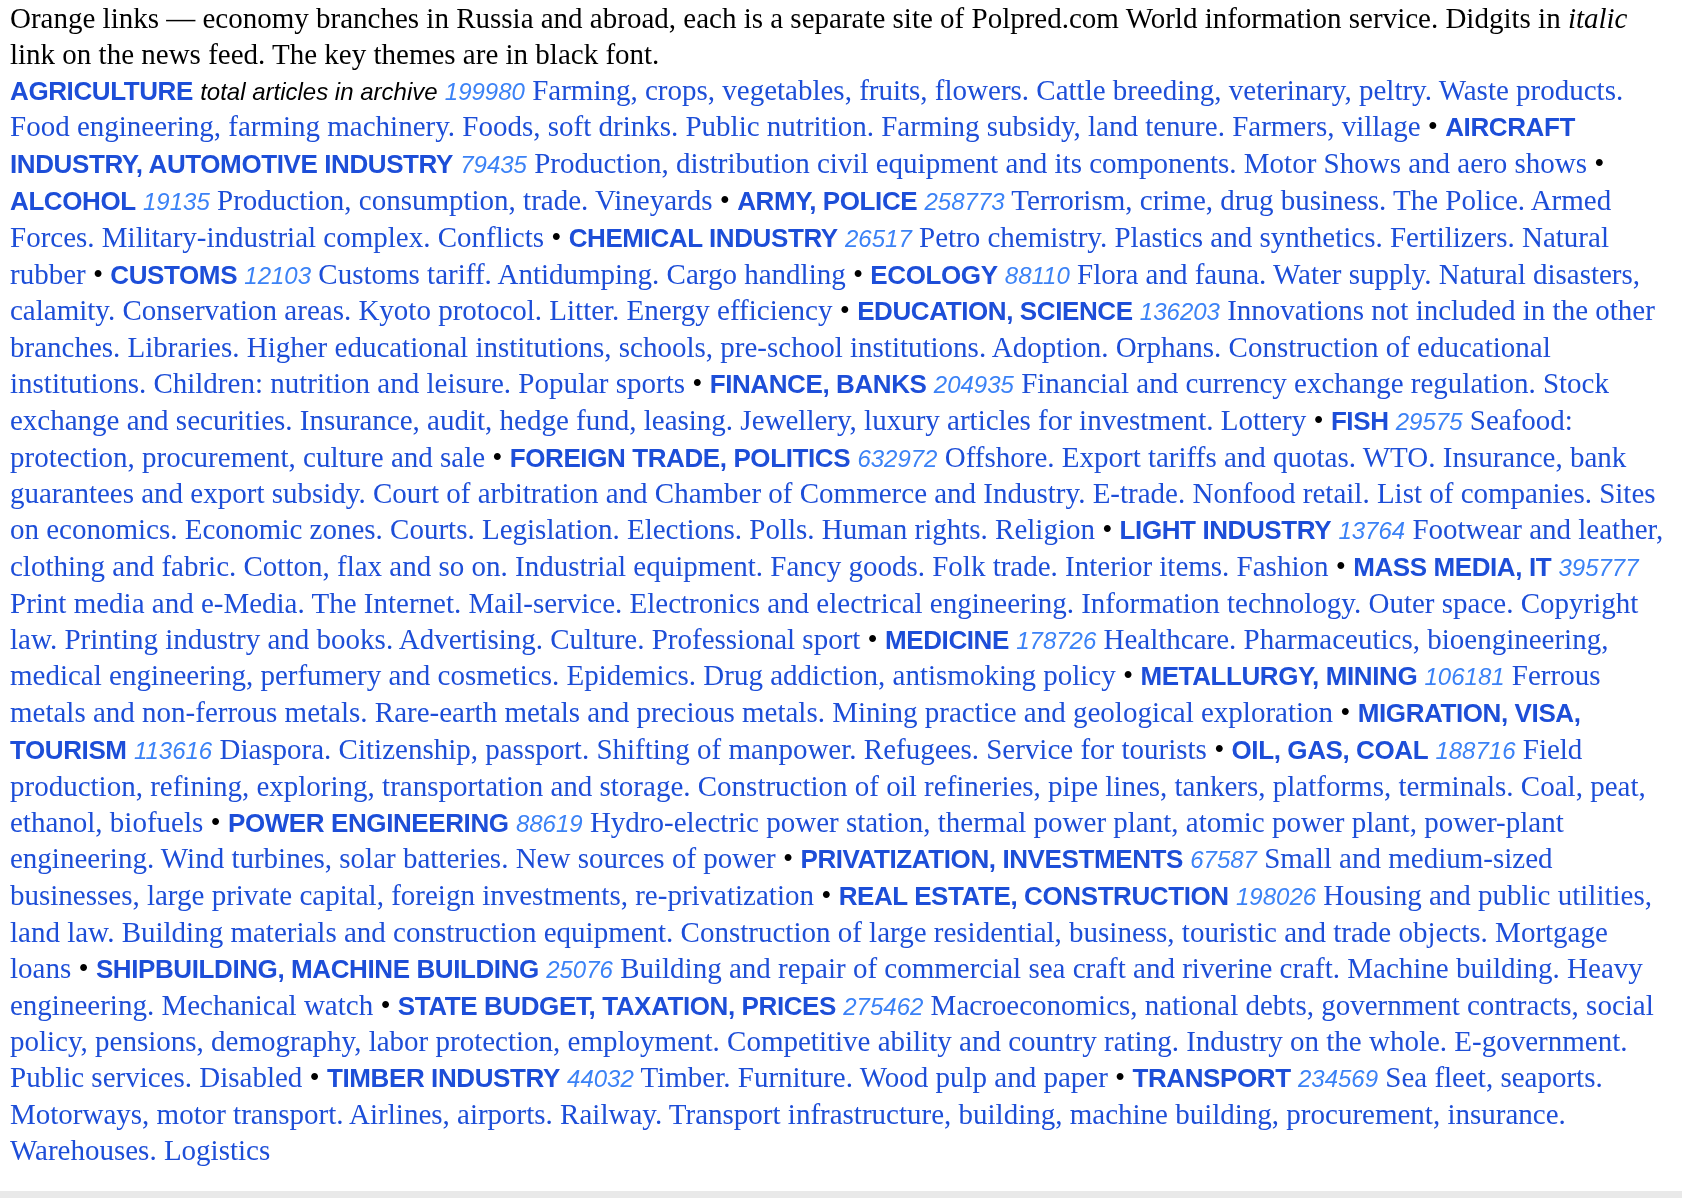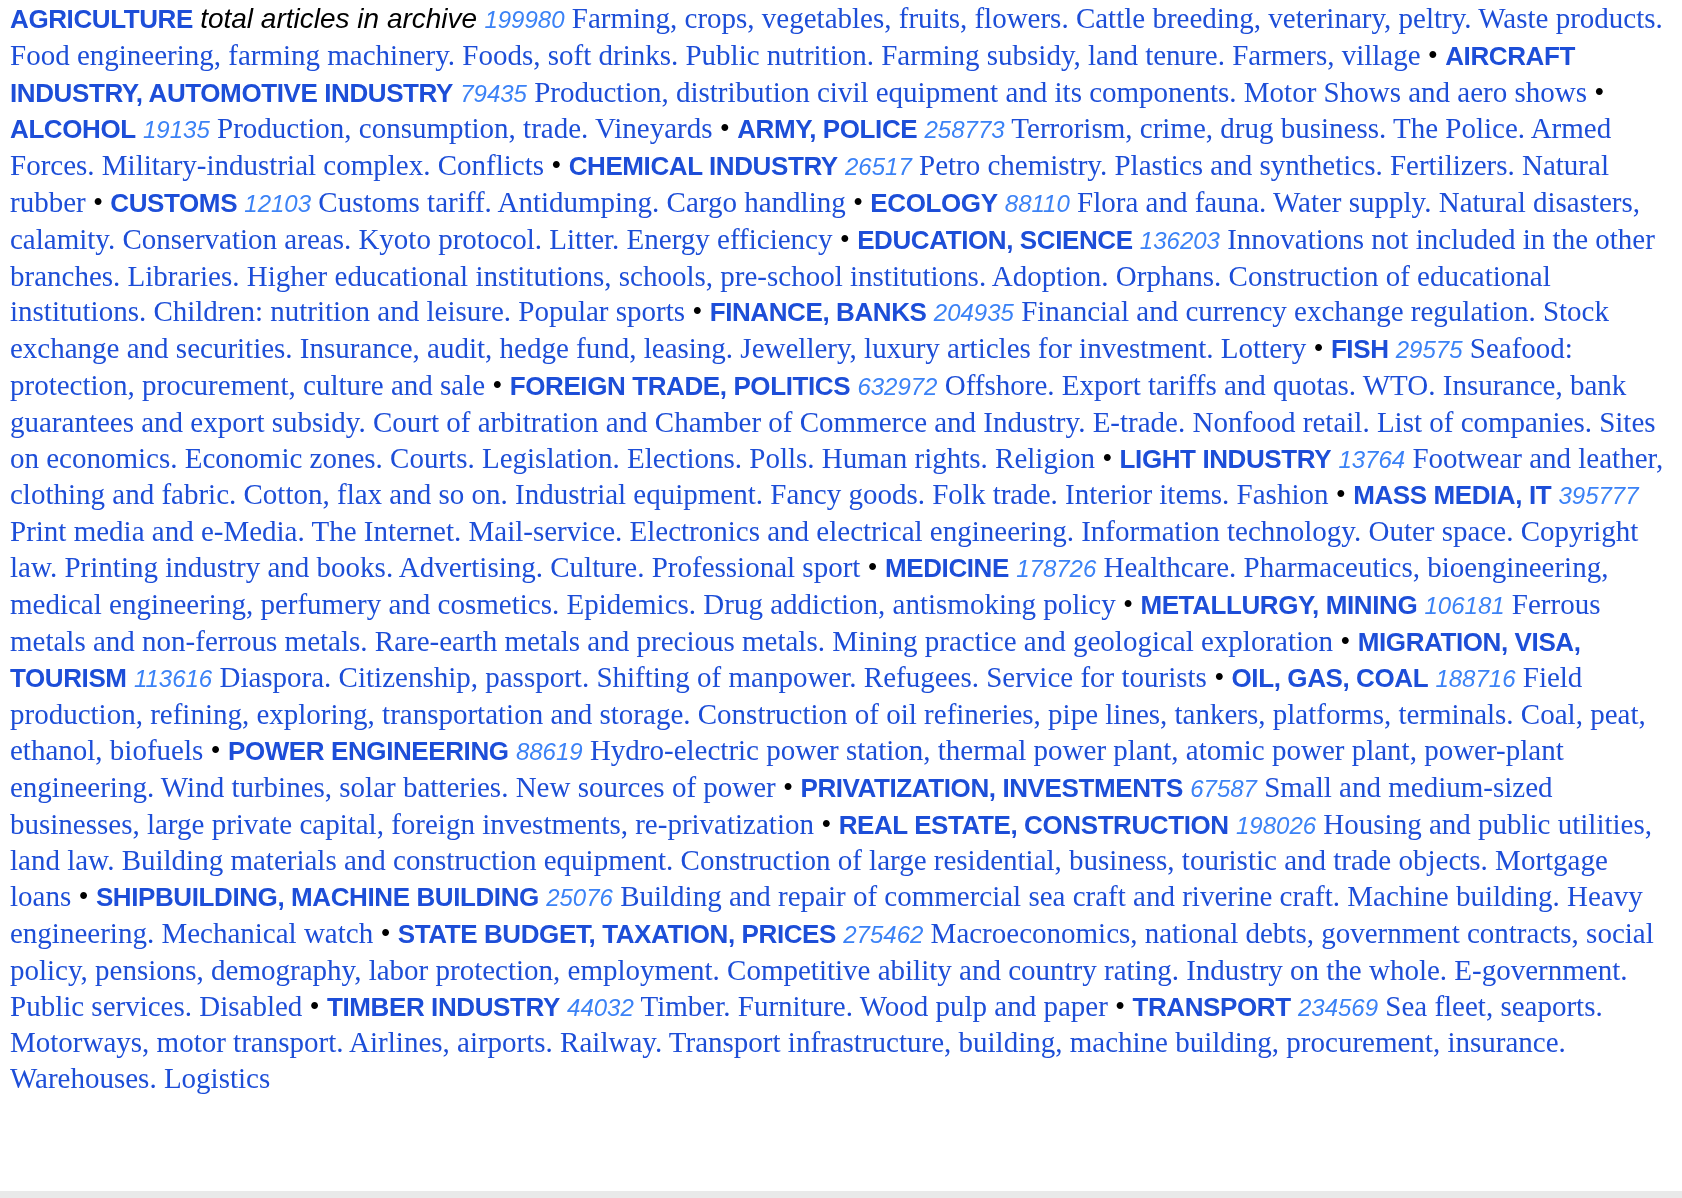--- a/index.html
+++ b/index.html
@@ -30,21 +30,21 @@
     font-style: normal;
     font-size: 26px;
     letter-spacing: -0.4px;
     text-decoration: none;
     cursor: pointer;
     text-align: right;
   }
   .meta-label {
     font-family: "Liberation Sans", "DejaVu Sans", sans-serif;
     font-style: italic;
-    font-size: 28px;
+    font-size: 24px;
     color: #000000;
   }
   .count-link {
     font-family: "Liberation Sans", "DejaVu Sans", sans-serif;
     font-style: italic;
     font-size: 24px;
     color: #3b82f6;
     text-decoration: none;
     cursor: pointer;
   }
@@ -56,16 +56,17 @@
     bottom: 0;
     width: 100%;
     height: 7px;
     background: #e9e9e9;
   }
 </style>
 </head>
 <body>
 
 <div class="page">
+  <p class="intro"><span>Orange links — economy branches in Russia and abroad, each is a separate site of Polpred.com World information service. Didgits in </span><i>italic</i><span> link on the news feed. The key themes are in black font.</span></p>
   <p class="branches" id="branches"><a class="cat-link">AGRICULTURE</a> <span class="meta-label">total articles in archive</span> <a class="count-link">199980</a> <span class="desc">Farming, crops, vegetables, fruits, flowers. Cattle breeding, veterinary, peltry. Waste products. Food engineering, farming machinery. Foods, soft drinks. Public nutrition. Farming subsidy, land tenure. Farmers, village</span><span class="bullet"> • </span><a class="cat-link">AIRCRAFT INDUSTRY, AUTOMOTIVE INDUSTRY</a> <a class="count-link">79435</a> <span class="desc">Production, distribution civil equipment and its components. Motor Shows and aero shows</span><span class="bullet"> • </span><a class="cat-link">ALCOHOL</a> <a class="count-link">19135</a> <span class="desc">Production, consumption, trade. Vineyards</span><span class="bullet"> • </span><a class="cat-link">ARMY, POLICE</a> <a class="count-link">258773</a> <span class="desc">Terrorism, crime, drug business. The Police. Armed Forces. Military-industrial complex. Conflicts</span><span class="bullet"> • </span><a class="cat-link">CHEMICAL INDUSTRY</a> <a class="count-link">26517</a> <span class="desc">Petro chemistry. Plastics and synthetics. Fertilizers. Natural rubber</span><span class="bullet"> • </span><a class="cat-link">CUSTOMS</a> <a class="count-link">12103</a> <span class="desc">Customs tariff. Antidumping. Cargo handling</span><span class="bullet"> • </span><a class="cat-link">ECOLOGY</a> <a class="count-link">88110</a> <span class="desc">Flora and fauna. Water supply. Natural disasters, calamity. Conservation areas. Kyoto protocol. Litter. Energy efficiency</span><span class="bullet"> • </span><a class="cat-link">EDUCATION, SCIENCE</a> <a class="count-link">136203</a> <span class="desc">Innovations not included in the other branches. Libraries. Higher educational institutions, schools, pre-school institutions. Adoption. Orphans. Construction of educational institutions. Children: nutrition and leisure. Popular sports</span><span class="bullet"> • </span><a class="cat-link">FINANCE, BANKS</a> <a class="count-link">204935</a> <span class="desc">Financial and currency exchange regulation. Stock exchange and securities. Insurance, audit, hedge fund, leasing. Jewellery, luxury articles for investment. Lottery</span><span class="bullet"> • </span><a class="cat-link">FISH</a> <a class="count-link">29575</a> <span class="desc">Seafood: protection, procurement, culture and sale</span><span class="bullet"> • </span><a class="cat-link">FOREIGN TRADE, POLITICS</a> <a class="count-link">632972</a> <span class="desc">Offshore. Export tariffs and quotas. WTO. Insurance, bank guarantees and export subsidy. Court of arbitration and Chamber of Commerce and Industry. E-trade. Nonfood retail. List of companies. Sites on economics. Economic zones. Courts. Legislation. Elections. Polls. Human rights. Religion</span><span class="bullet"> • </span><a class="cat-link">LIGHT INDUSTRY</a> <a class="count-link">13764</a> <span class="desc">Footwear and leather, clothing and fabric. Cotton, flax and so on. Industrial equipment. Fancy goods. Folk trade. Interior items. Fashion</span><span class="bullet"> • </span><a class="cat-link">MASS MEDIA, IT</a> <a class="count-link">395777</a> <span class="desc">Print media and e-Media. The Internet. Mail-service. Electronics and electrical engineering. Information technology. Outer space. Copyright law. Printing industry and books. Advertising. Culture. Professional sport</span><span class="bullet"> • </span><a class="cat-link">MEDICINE</a> <a class="count-link">178726</a> <span class="desc">Healthcare. Pharmaceutics, bioengineering, medical engineering, perfumery and cosmetics. Epidemics. Drug addiction, antismoking policy</span><span class="bullet"> • </span><a class="cat-link">METALLURGY, MINING</a> <a class="count-link">106181</a> <span class="desc">Ferrous metals and non-ferrous metals. Rare-earth metals and precious metals. Mining practice and geological exploration</span><span class="bullet"> • </span><a class="cat-link">MIGRATION, VISA, TOURISM</a> <a class="count-link">113616</a> <span class="desc">Diaspora. Citizenship, passport. Shifting of manpower. Refugees. Service for tourists</span><span class="bullet"> • </span><a class="cat-link">OIL, GAS, COAL</a> <a class="count-link">188716</a> <span class="desc">Field production, refining, exploring, transportation and storage. Construction of oil refineries, pipe lines, tankers, platforms, terminals. Coal, peat, ethanol, biofuels</span><span class="bullet"> • </span><a class="cat-link">POWER ENGINEERING</a> <a class="count-link">88619</a> <span class="desc">Hydro-electric power station, thermal power plant, atomic power plant, power-plant engineering. Wind turbines, solar batteries. New sources of power</span><span class="bullet"> • </span><a class="cat-link">PRIVATIZATION, INVESTMENTS</a> <a class="count-link">67587</a> <span class="desc">Small and medium-sized businesses, large private capital, foreign investments, re-privatization</span><span class="bullet"> • </span><a class="cat-link">REAL ESTATE, CONSTRUCTION</a> <a class="count-link">198026</a> <span class="desc">Housing and public utilities, land law. Building materials and construction equipment. Construction of large residential, business, touristic and trade objects. Mortgage loans</span><span class="bullet"> • </span><a class="cat-link">SHIPBUILDING, MACHINE BUILDING</a> <a class="count-link">25076</a> <span class="desc">Building and repair of commercial sea craft and riverine craft. Machine building. Heavy engineering. Mechanical watch</span><span class="bullet"> • </span><a class="cat-link">STATE BUDGET, TAXATION, PRICES</a> <a class="count-link">275462</a> <span class="desc">Macroeconomics, national debts, government contracts, social policy, pensions, demography, labor protection, employment. Competitive ability and country rating. Industry on the whole. E-government. Public services. Disabled</span><span class="bullet"> • </span><a class="cat-link">TIMBER INDUSTRY</a> <a class="count-link">44032</a> <span class="desc">Timber. Furniture. Wood pulp and paper</span><span class="bullet"> • </span><a class="cat-link">TRANSPORT</a> <a class="count-link">234569</a> <span class="desc">Sea fleet, seaports. Motorways, motor transport. Airlines, airports. Railway. Transport infrastructure, building, machine building, procurement, insurance. Warehouses. Logistics</span></p>
 </div>
 
 <div class="bottom-strip"></div>
 
 </body></html>

